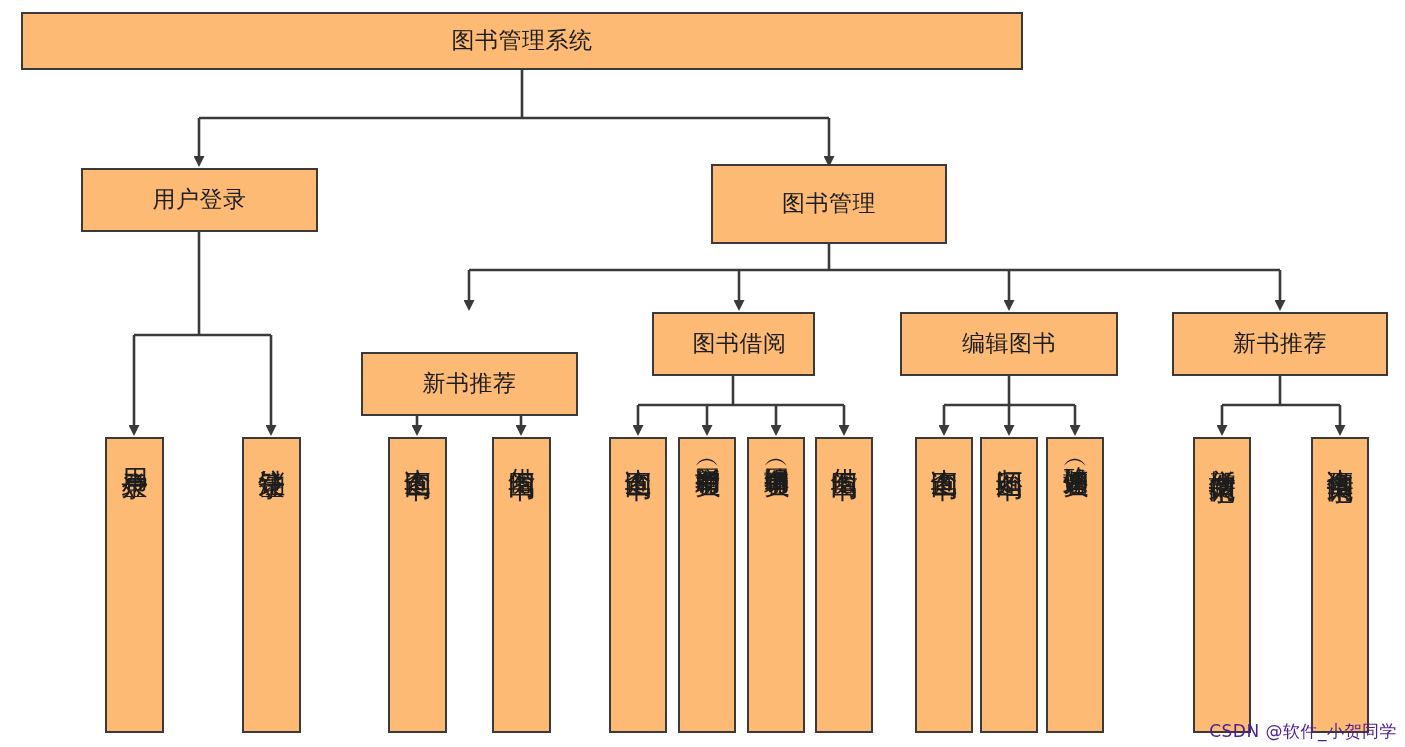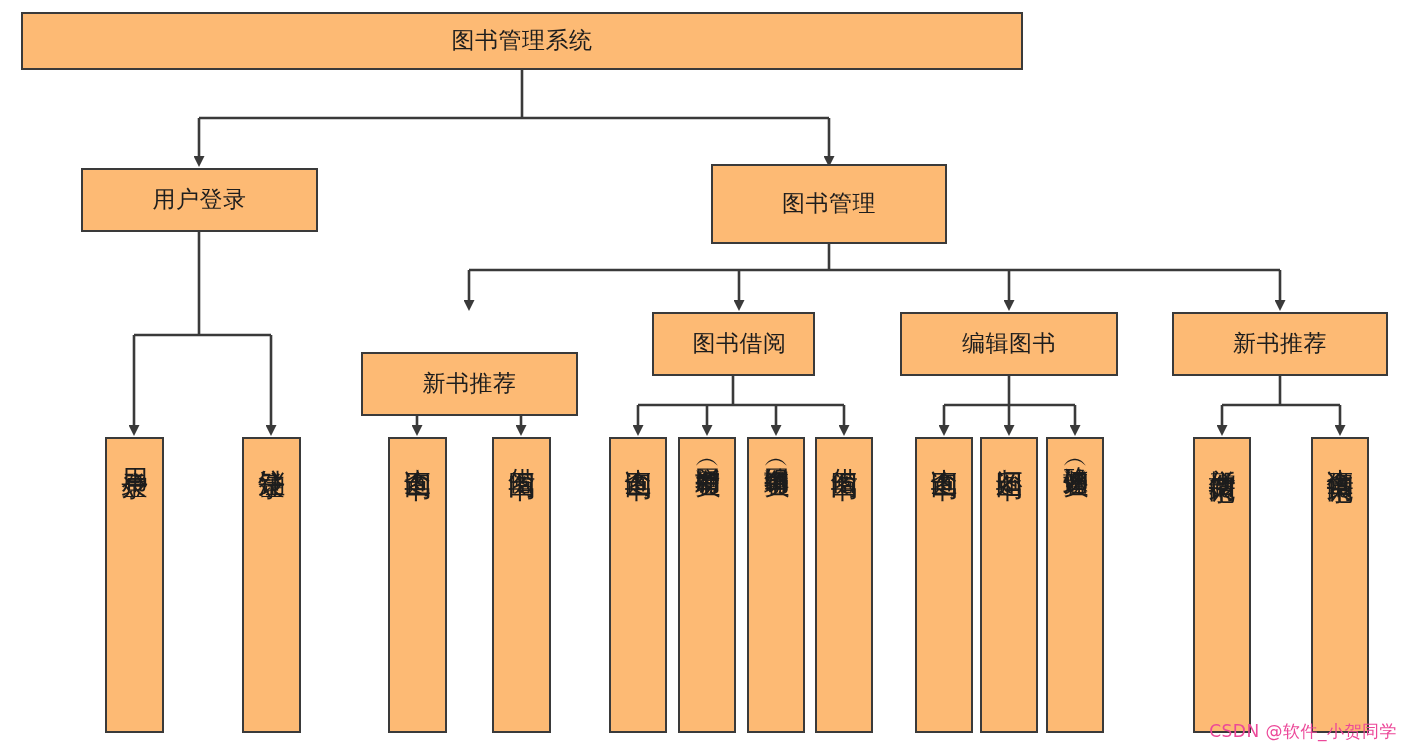--- a/index.html
+++ b/index.html
@@ -55,21 +55,21 @@
     line-height:1.06;
     letter-spacing:2px;
     white-space:nowrap;
   }
   .node.v.tight .lbl{font-size:25px;letter-spacing:1px;}
   .watermark{
     position:absolute;
     right:8px;
     bottom:4px;
     font-size:17px;
-    color:#ec4899;
+    color:#4c1d95;
     white-space:nowrap;
     letter-spacing:0.5px;
   }
 </style>
 </head>
 <body>
 
 <div id="stage">
 
   <svg class="wires" viewBox="0 0 1405 747">

